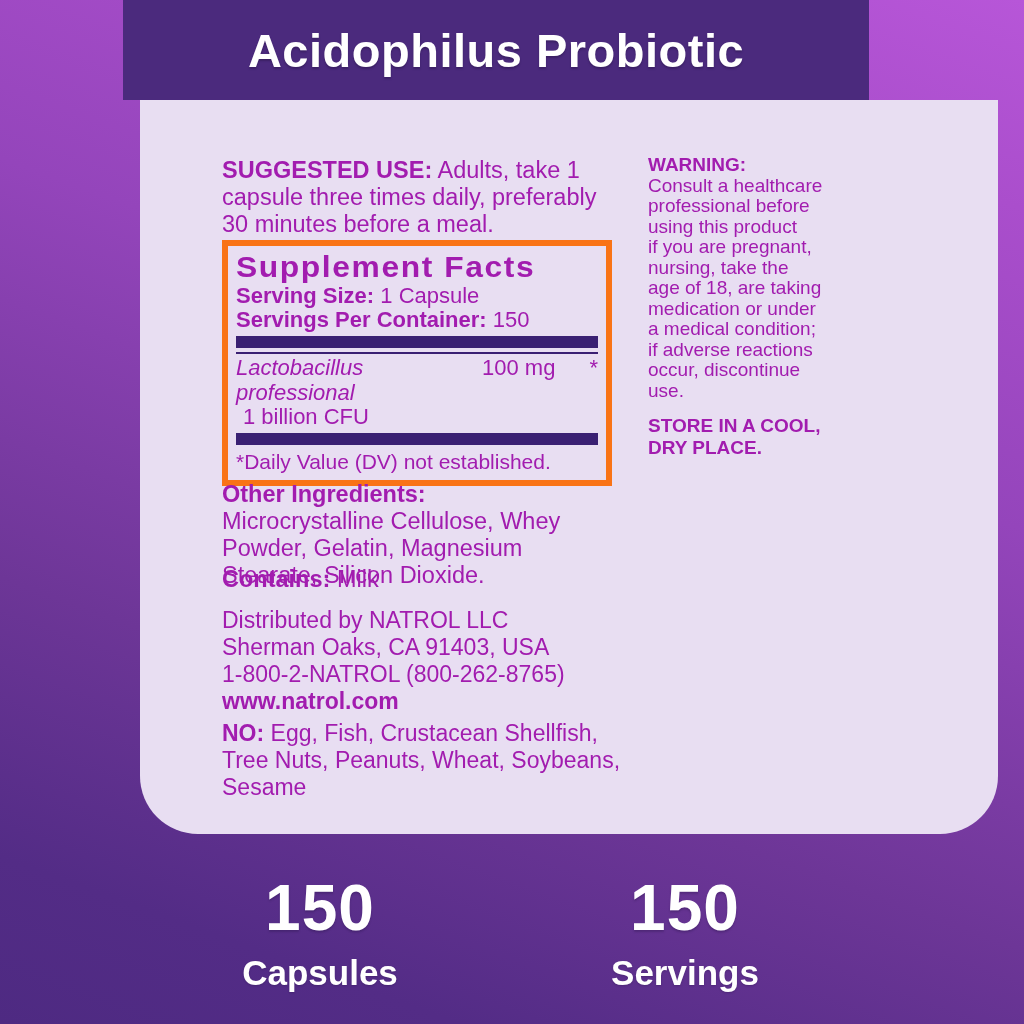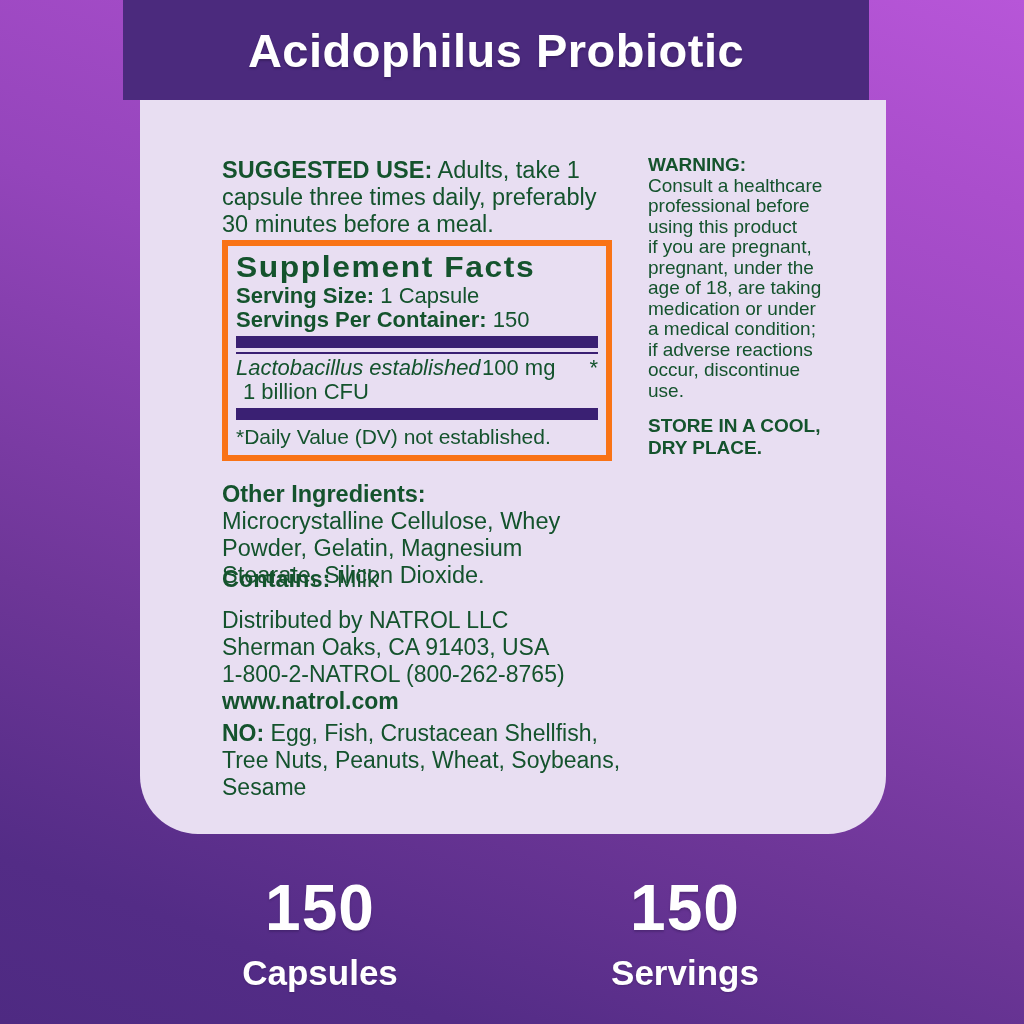--- a/index.html
+++ b/index.html
@@ -15,25 +15,25 @@
     position:absolute;left:123px;top:0;width:746px;height:100px;
     background:#4b2a7d;display:flex;align-items:center;justify-content:center;
   }
   .banner h1{
     margin:0;color:#ffffff;font-size:47px;font-weight:900;letter-spacing:.5px;
     text-shadow:0 2px 2px rgba(40,20,70,.45);
     font-family:"Liberation Sans",sans-serif;
   }
   
   .panel{
-    position:absolute;left:140px;top:100px;width:746px;height:734px;
+    position:absolute;left:140px;top:100px;width:858px;height:734px;
     background:linear-gradient(180deg,#ead ff4,#e8def2);
     background:#e8def2;
     border-radius:0 0 58px 58px;
-    color:#14532d;
+    color:#a21caf;
   }
   .panel .b{font-weight:bold;}
   .suggested{position:absolute;left:82px;top:57px;width:404px;font-size:23.5px;line-height:27px;}
   
   .facts{
     position:absolute;left:82px;top:140px;width:390px;
     border:6px solid #f97316;box-sizing:border-box;
     padding:4px 8px 6px 8px;background:transparent;
   }
   .facts-title{
@@ -89,21 +89,21 @@
         <span class="b">Serving Size:</span>
         <span>1 Capsule</span>
       </div>
       <div class="line">
         <span class="b">Servings Per Container:</span>
         <span>150</span>
       </div>
       <div class="bar"></div>
       <div class="rule"></div>
       <div class="nrow">
-        <span class="nname">Lactobacillus established</span>
+        <span class="nname">Lactobacillus professional</span>
         <span class="namt">100 mg</span>
         <span class="ndv">*</span>
       </div>
       <div class="n2">1 billion CFU</div>
       <div class="bar"></div>
       <div class="foot">*Daily Value (DV) not established.</div>
     </section>
 
     <section class="other">
       <span class="b">Other Ingredients:</span>
@@ -126,21 +126,21 @@
       <span class="b">NO:</span>
       <span>Egg, Fish, Crustacean Shellfish, Tree Nuts, Peanuts, Wheat, Soybeans, Sesame</span>
     </section>
 
     <aside class="warncol">
       <div class="hd">WARNING:</div>
       <div>Consult a healthcare</div>
       <div>professional before</div>
       <div>using this product</div>
       <div>if you are pregnant,</div>
-      <div>pregnant, under the</div>
+      <div>nursing, take the</div>
       <div>age of 18, are taking</div>
       <div>medication or under</div>
       <div>a medical condition;</div>
       <div>if adverse reactions</div>
       <div>occur, discontinue use.</div>
       <div class="storein">STORE IN A COOL, DRY PLACE.</div>
     </aside>
 
   </div>
 

